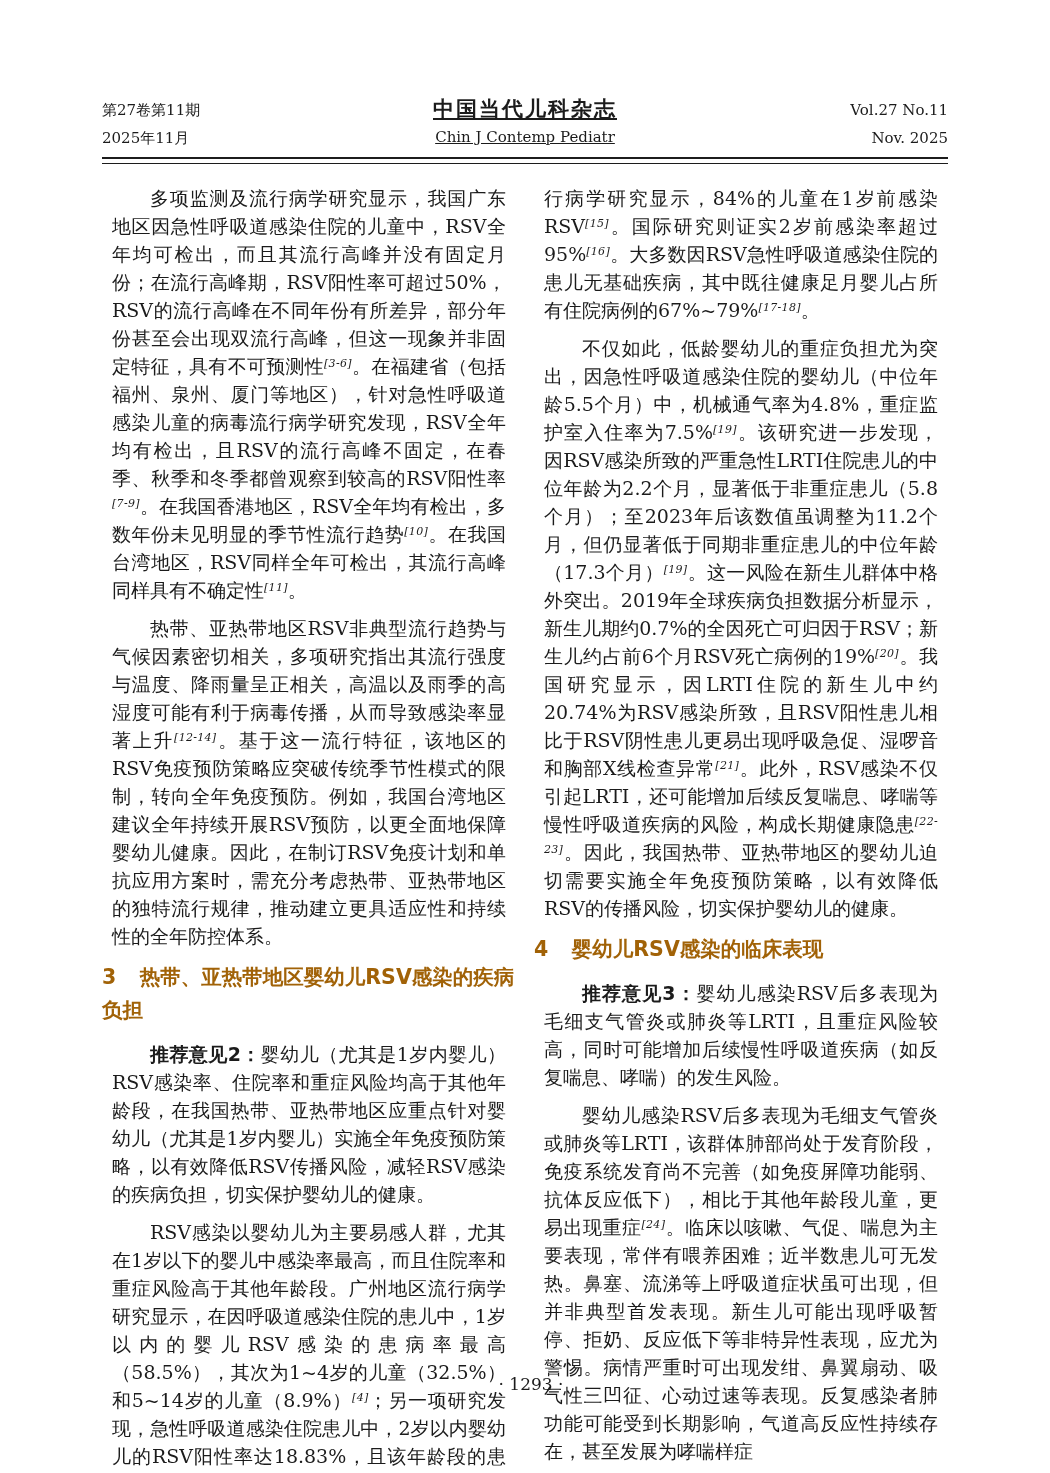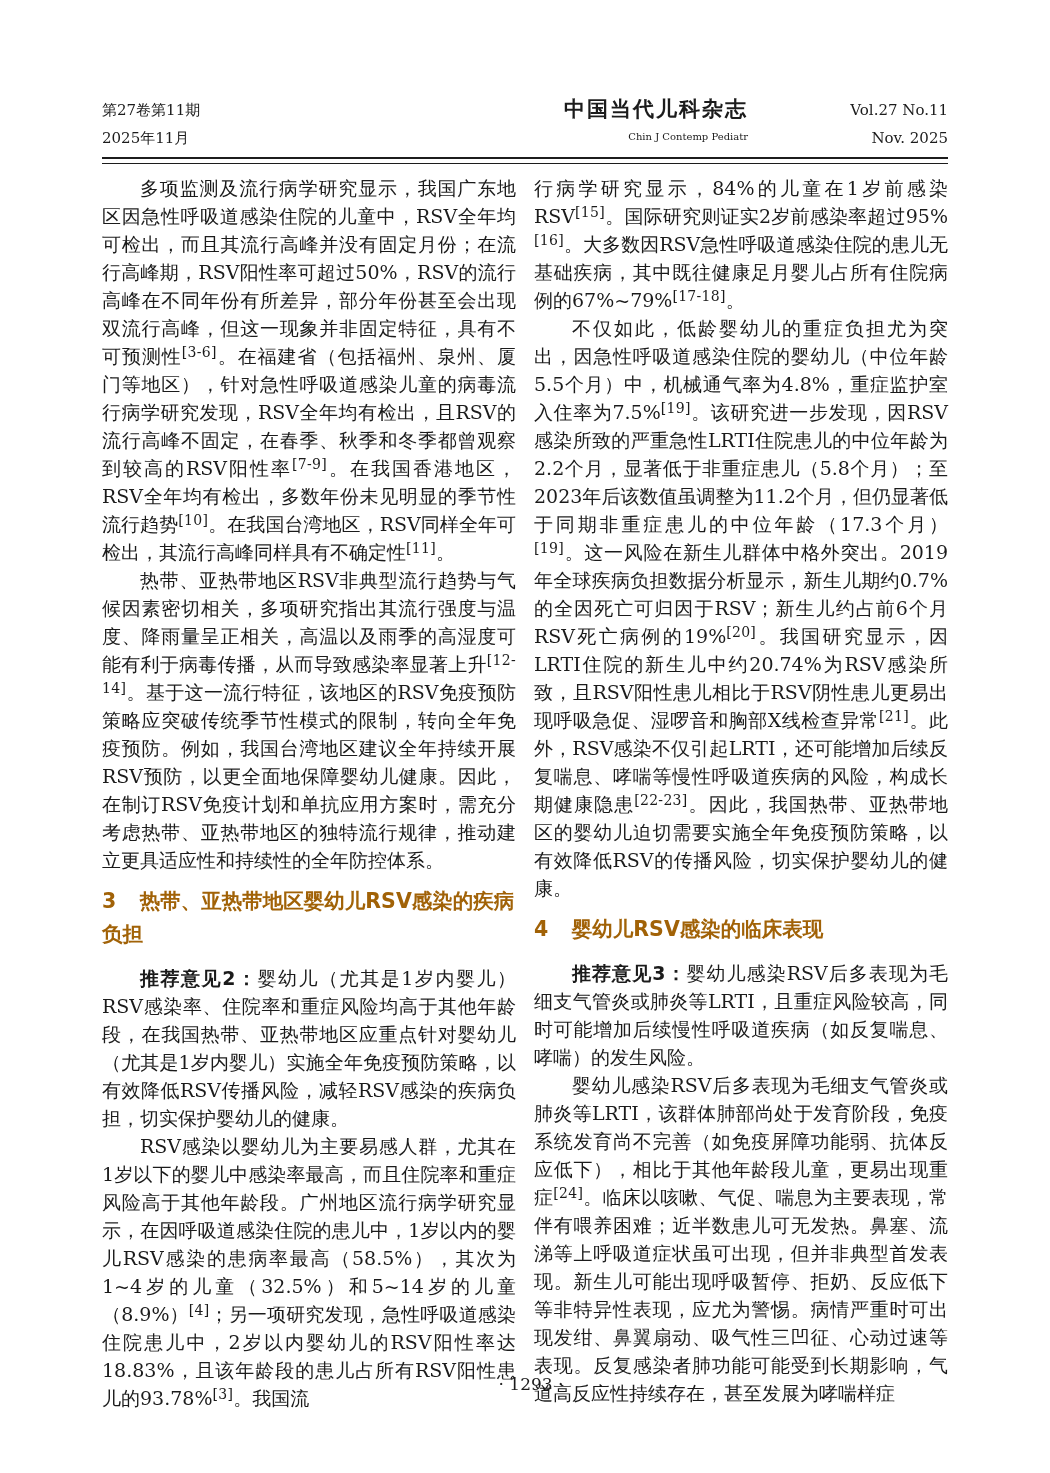--- a/index.html
+++ b/index.html
@@ -5,36 +5,36 @@
   html,body{margin:0;padding:0;}
   body{
     width:1050px;height:1473px;background:#ffffff;position:relative;
     font-family:"DejaVu Serif","Liberation Serif",serif;color:#1b1b1b;
     overflow:hidden;
   }
   .page{padding:12px 102px;}
   header{display:flex;justify-content:space-between;align-items:flex-start;padding-top:84px;}
   .hdr-side{font-size:15px;line-height:28px;width:200px;}
   .hdr-right{text-align:right;}
-  .hdr-center{text-align:right;flex:1;}
+  .hdr-center{text-align:center;flex:1;text-decoration:underline;}
   .journal-cn{font-size:21px;font-weight:bold;line-height:26px;letter-spacing:2px;}
-  .journal-en{font-size:10px;line-height:26px;margin-top:2px;}
+  .journal-en{font-size:15px;line-height:26px;margin-top:2px;}
   .rule{margin-top:5px;border-top:2.5px solid #1c1c1c;border-bottom:1.5px solid #1c1c1c;height:3.5px;}
   .columns{display:flex;gap:18px;margin-top:10px;}
   .col{width:414px;font-size:19px;line-height:28px;text-align:justify;}
-  p.para{margin:0;}
+  p.para{margin:10px;}
   p.para.indent{text-indent:2em;}
   .section-heading{
     color:#a16207;
     font-family:"DejaVu Sans","Liberation Sans",sans-serif;
     font-weight:bold;font-size:20.5px;line-height:33px;
     margin:11px 0 13px;text-align:left;text-indent:0;
   }
   .h-num{margin-right:1.15em;}
-  sup.ref{font-size:14px;line-height:0;vertical-align:6px;letter-spacing:0.3px;}
+  sup.ref{font-size:11px;line-height:0;vertical-align:6px;letter-spacing:0.3px;font-style:italic;}
   .rec-label{font-family:"DejaVu Sans","Liberation Sans",sans-serif;font-weight:bold;}
   footer{position:absolute;left:6px;bottom:78px;width:100%;text-align:center;font-size:17px;line-height:22px;}
 </style>
 </head>
 <body>
 
 <div class="page">
 
   <header>
     <div class="hdr-side hdr-left">

